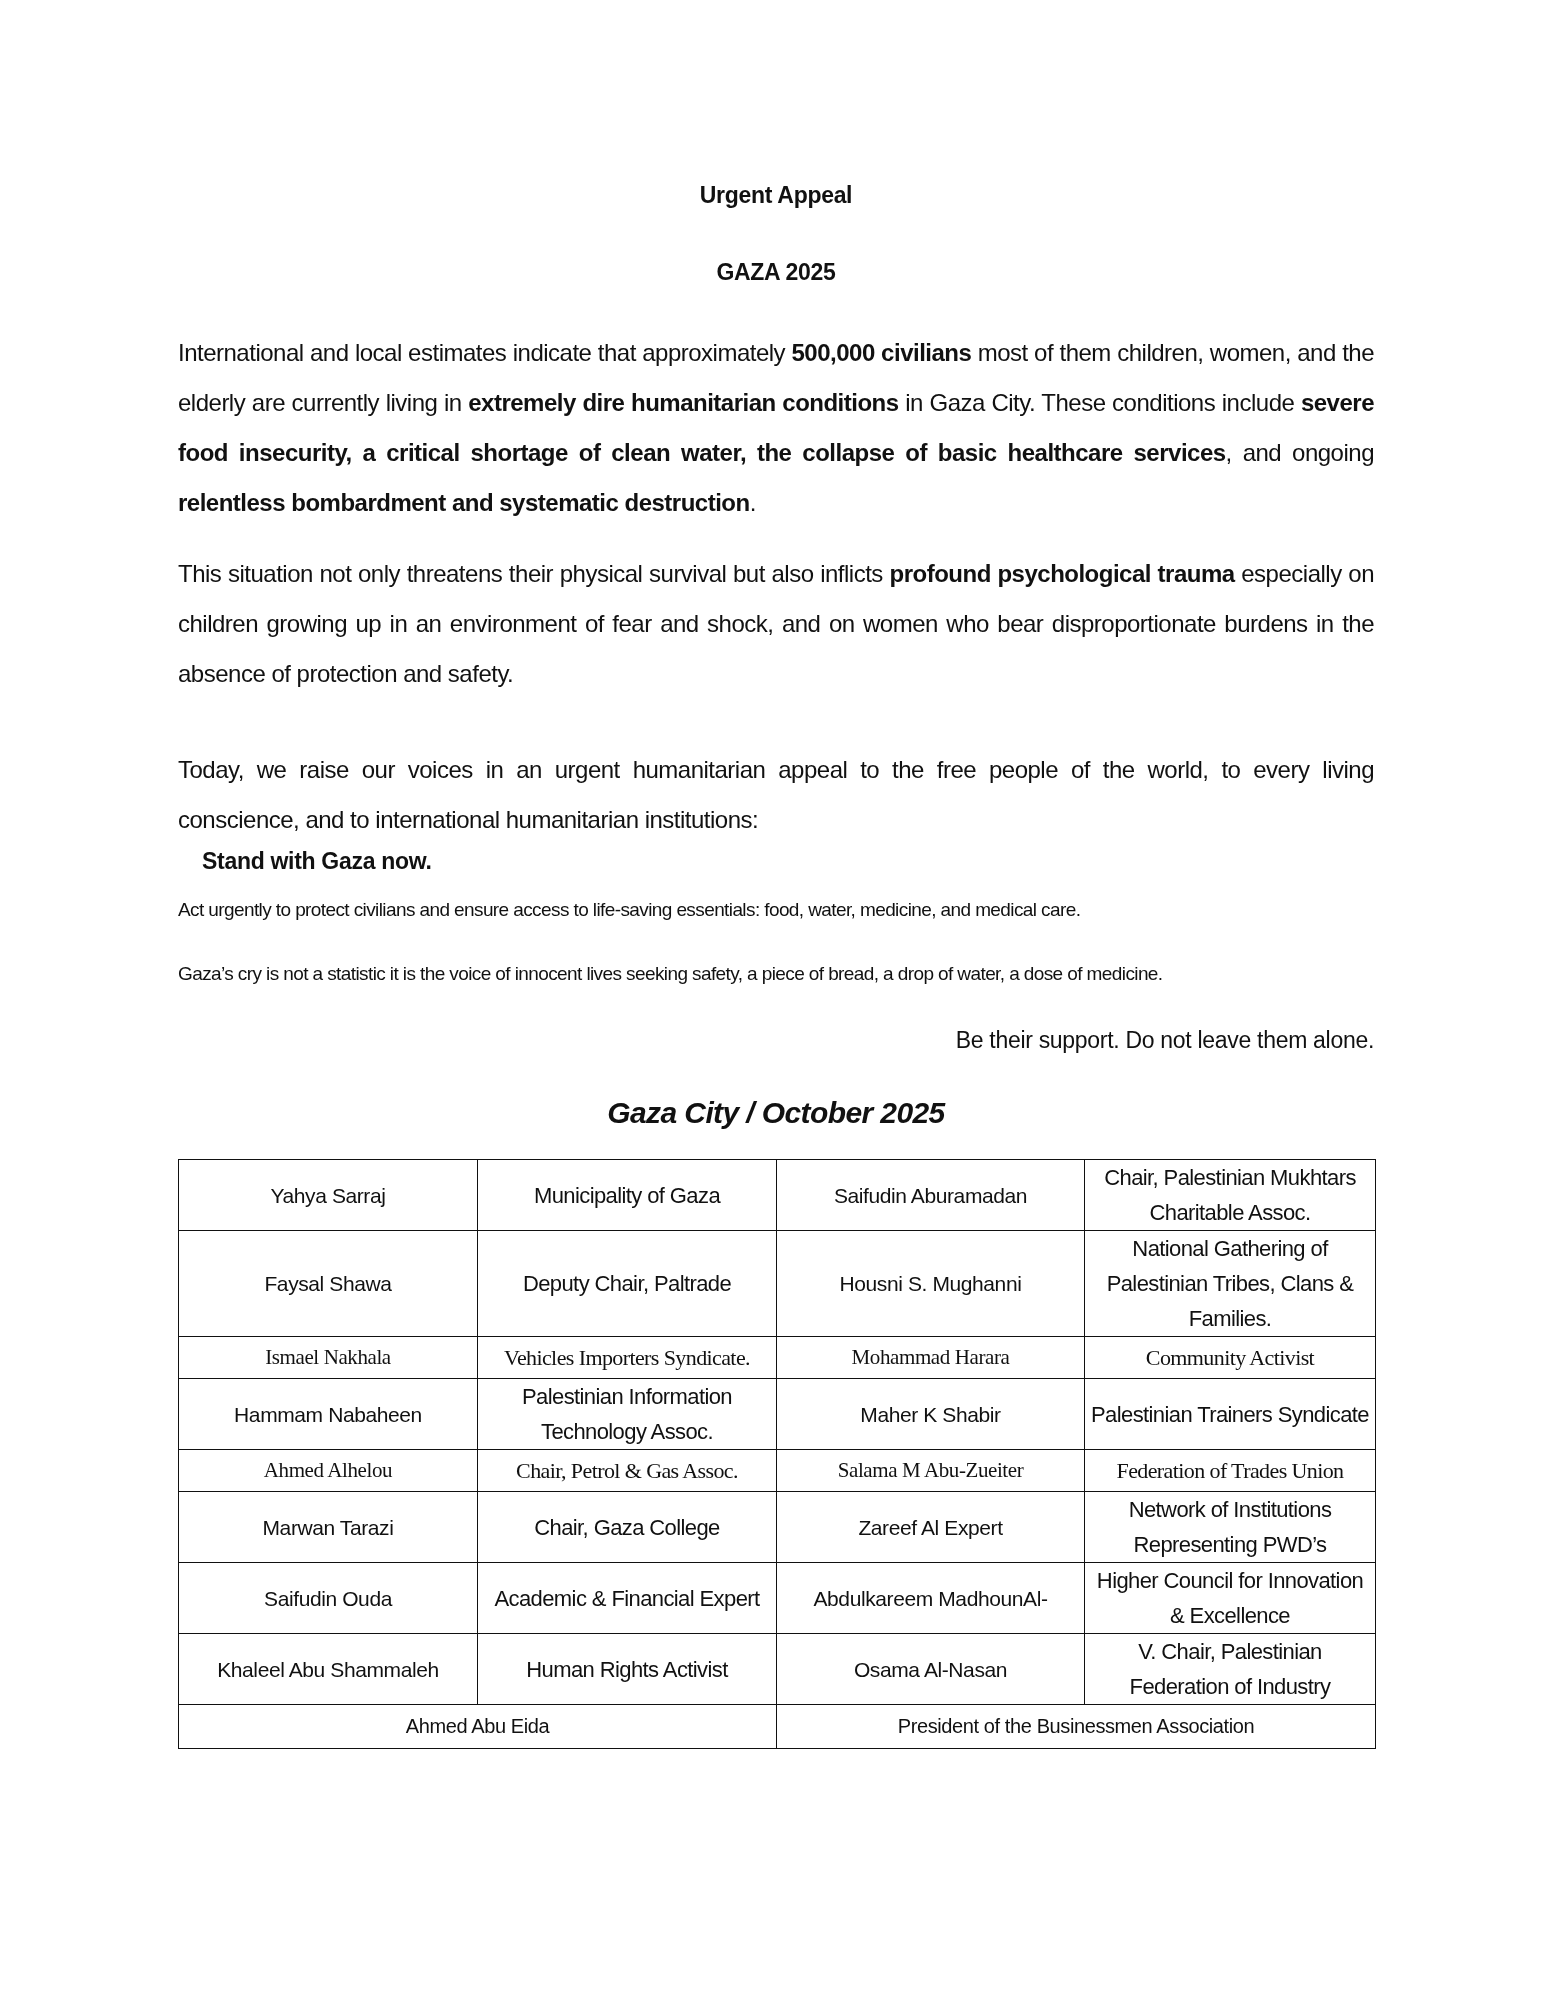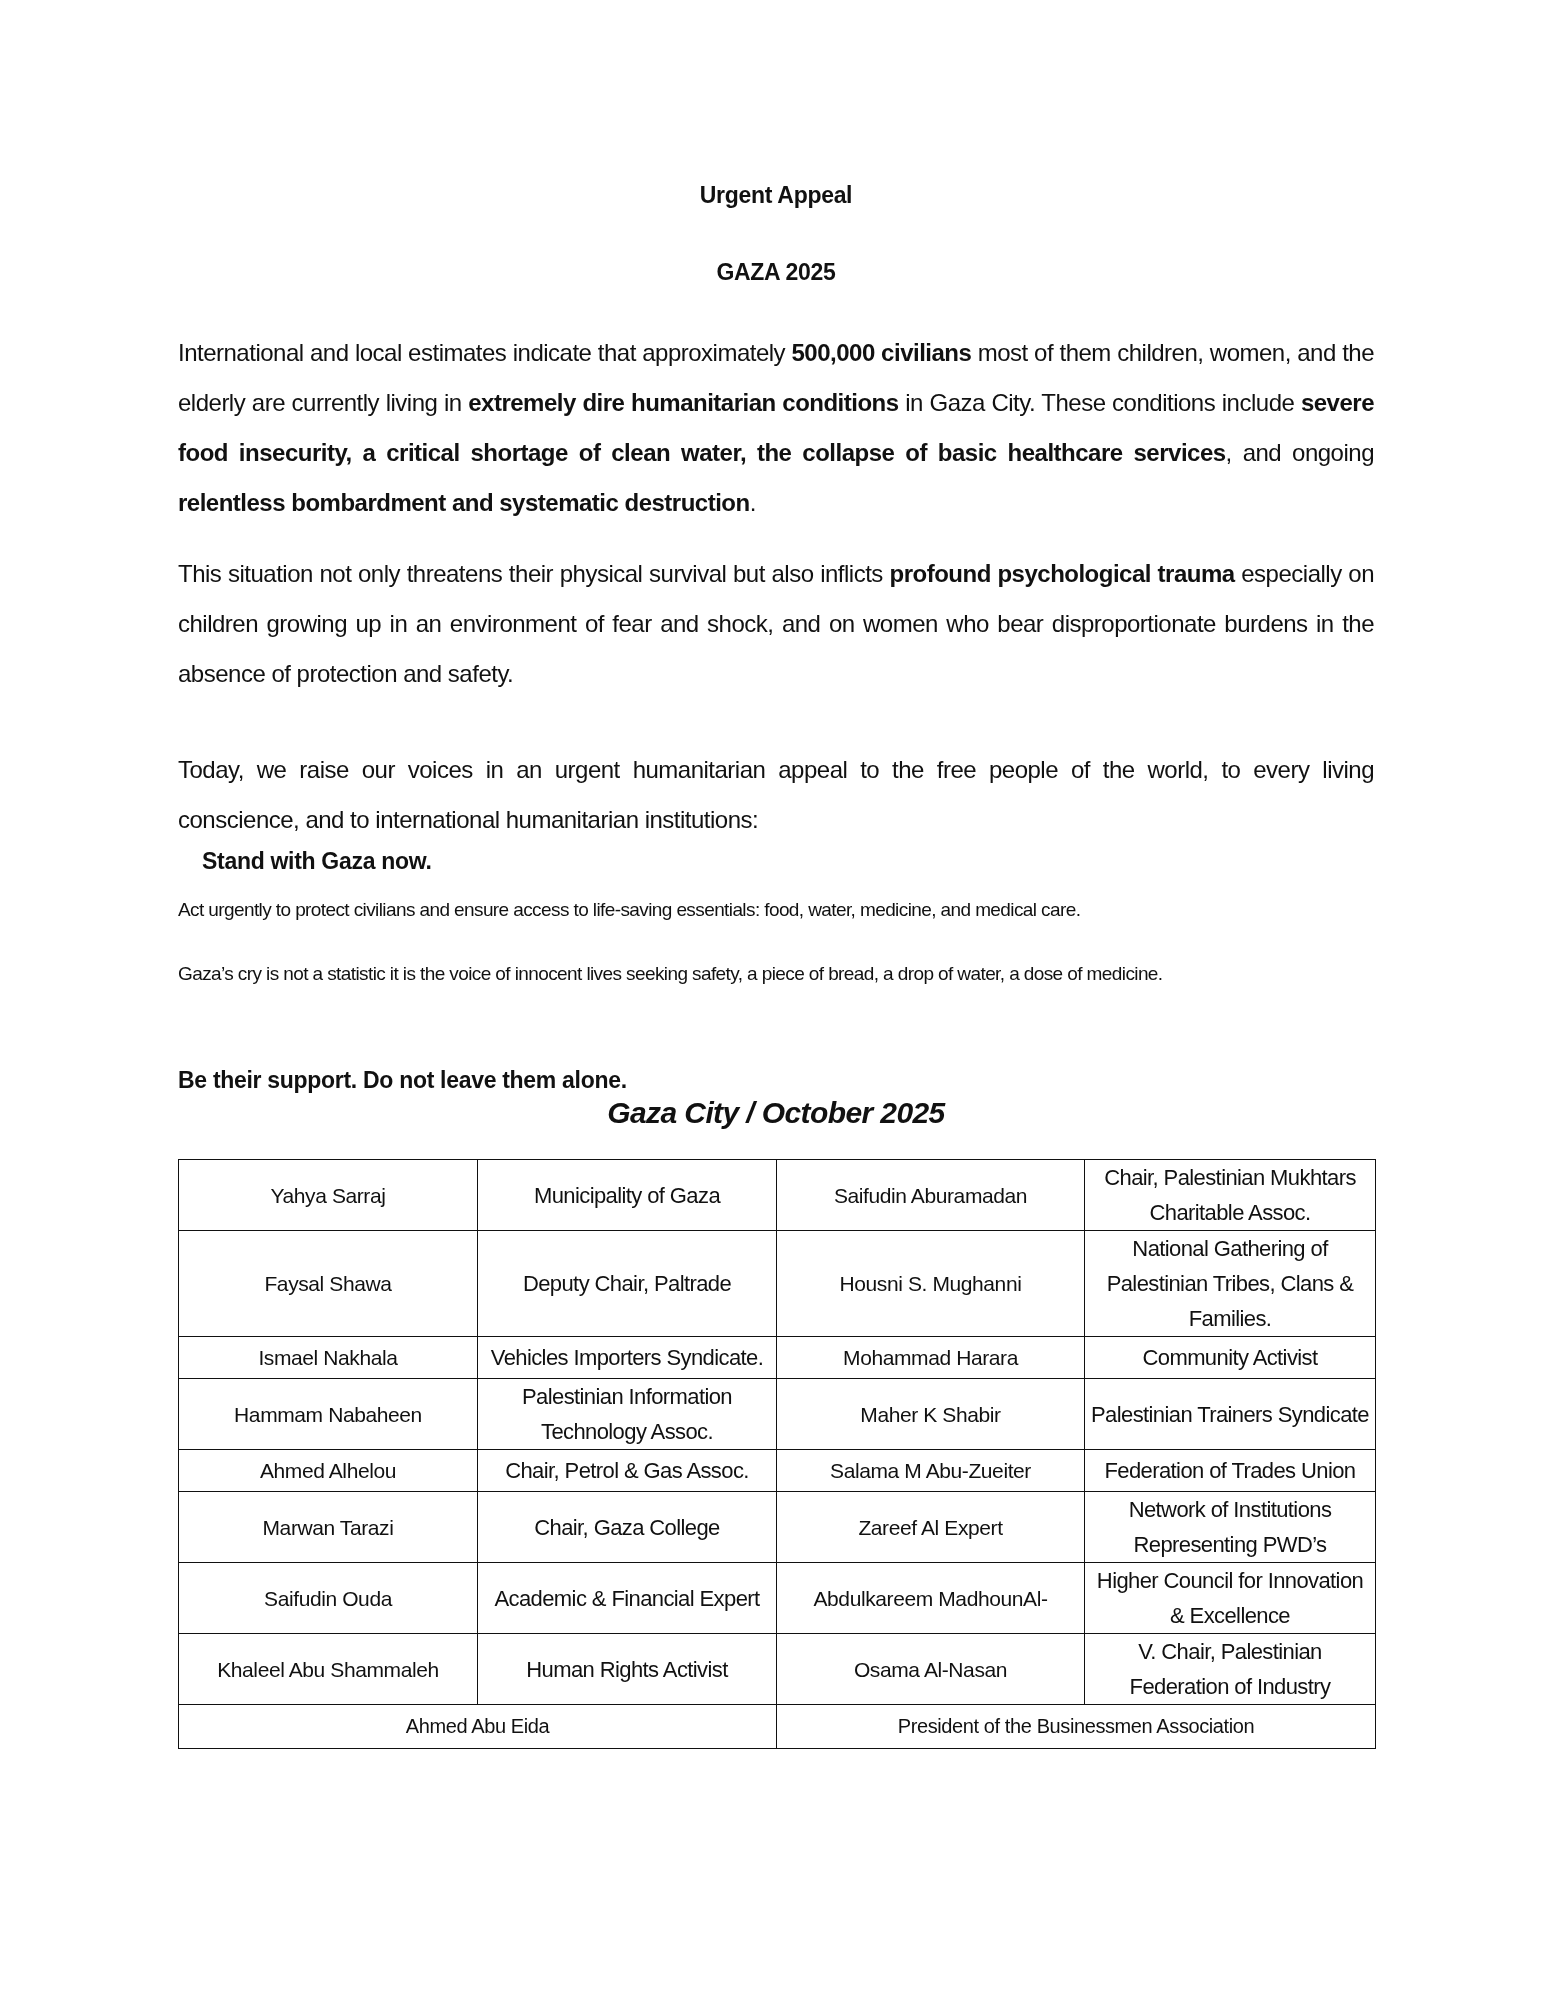--- a/index.html
+++ b/index.html
@@ -17,39 +17,39 @@
       line-height: 50px; text-align: justify; letter-spacing: -0.5px;
     }
     .para b { font-weight: bold; }
     .heading {
       position: absolute; left: 0; font-weight: bold; font-size: 23px; letter-spacing: -0.3px; margin-left: 24px;
     }
     .small {
       position: absolute; left: 0; width: 1196px; font-size: 19px; letter-spacing: -0.6px;
     }
     .center-bold {
-      position: absolute; left: 0; width: 1196px; text-align: left;
-      font-weight: bold; font-size: 23px; letter-spacing: -0.3px; margin-top: 40px;
+      position: absolute; left: 0; width: 1196px; text-align: right;
+      font-weight: normal; font-size: 23px; letter-spacing: -0.3px;
     }
     .center-italic {
       position: absolute; left: 0; width: 1196px; text-align: center;
       font-weight: bold; font-style: italic; font-size: 30px; letter-spacing: -0.6px;
     }
     table.sig {
       position: absolute; left: 0; top: 1159px; width: 1197px;
       border-collapse: collapse; table-layout: fixed;
     }
     table.sig td {
       border: 1.5px solid #111; text-align: center; vertical-align: middle;
       padding: 0 6px; line-height: 35px;
     }
     td.name { font-size: 21px; letter-spacing: -0.4px; }
     td.org { font-size: 22px; letter-spacing: -0.6px; }
     tr.tall td { height: 70px; }
-    tr.short td { height: 41px; }
+    tr.short td { height: 41px; font-family: Liberation Serif, serif; }
     tr.last td { height: 43px; font-size: 20px; letter-spacing: -0.4px; }
   </style>
 </head>
 <body>
 
 <div class="page">
   <div class="title" style="top:182px;">Urgent Appeal</div>
   <div class="title" style="top:259px;">GAZA 2025</div>
 
   <div class="para" style="top:328px;">

